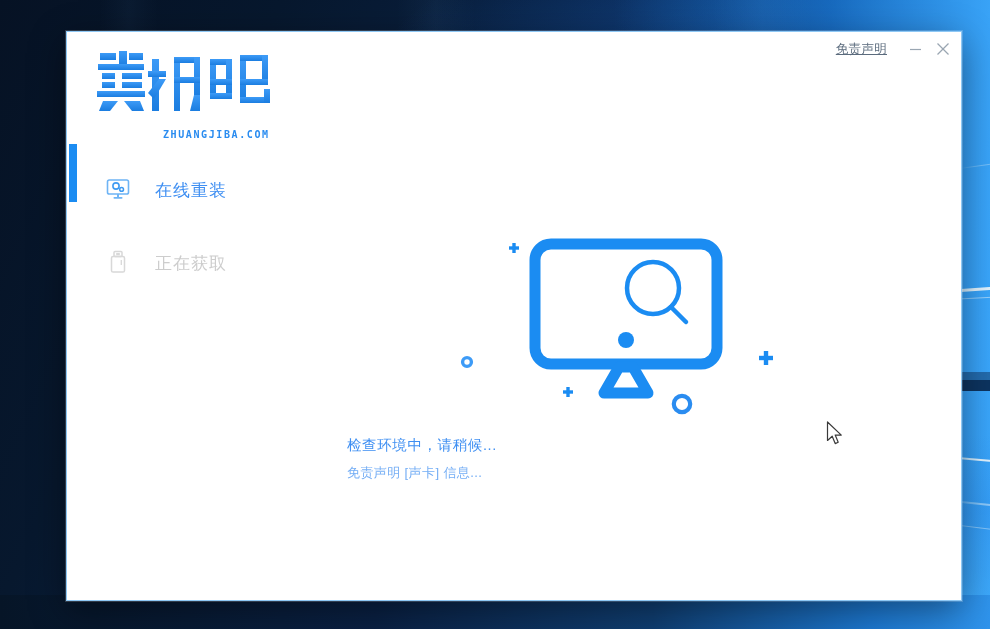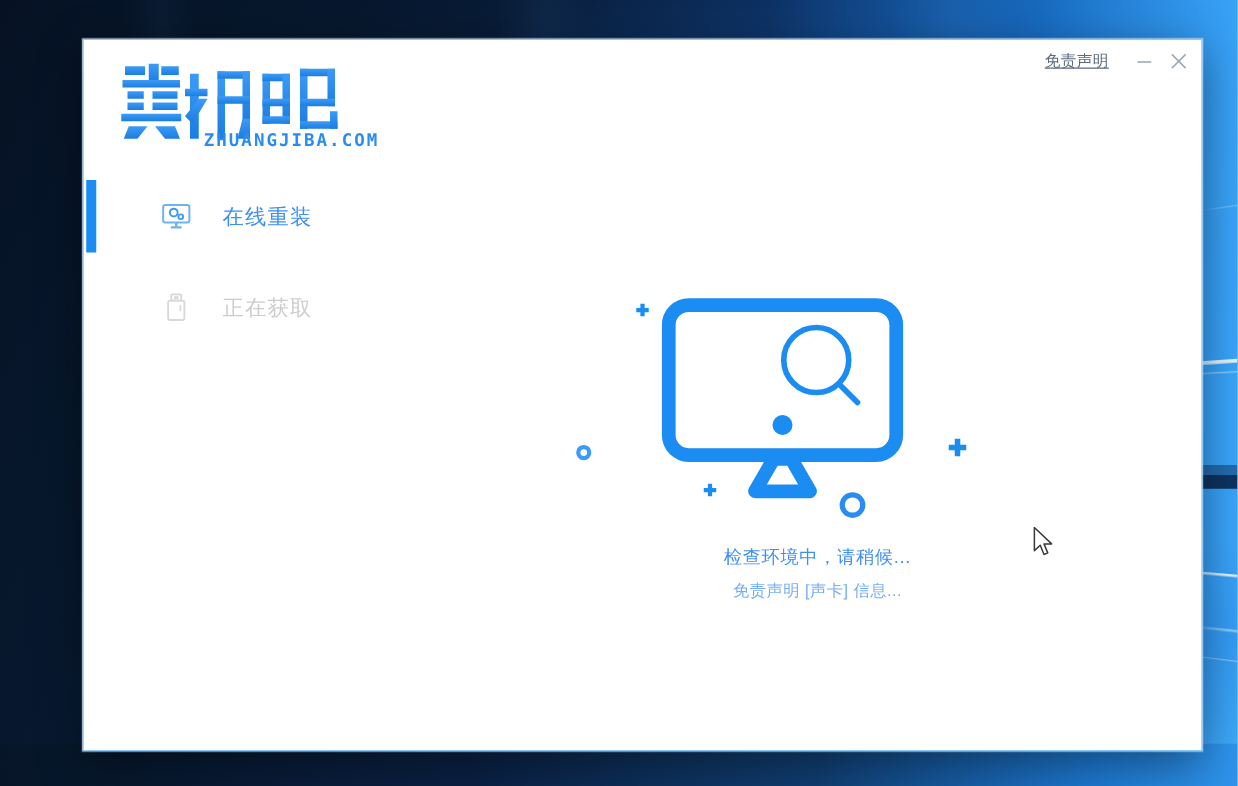--- a/index.html
+++ b/index.html
@@ -120,43 +120,43 @@
     position: absolute;
     left: 29px;
     top: 17px;
     width: 200px;
     height: 80px;
   }
   #logo-mark { display: block; }
   #logo-domain {
     position: absolute;
     left: 67px;
-    top: 56px;
+    top: 80px;
     font-family: "DejaVu Sans Mono", "Liberation Mono", monospace;
-    font-size: 14px;
+    font-size: 10px;
     letter-spacing: 1.6px;
     color: #2a8cf0;
     font-weight: bold;
     white-space: nowrap;
   }
 
   
   #sidebar {
     position: absolute;
     left: 0;
     top: 112px;
     width: 280px;
     height: 400px;
   }
   .nav-item {
     position: relative;
     height: 58px;
     display: flex;
-    align-items: center;
-    padding-left: 61px;
+    align-items: flex-end;
+    padding-left: 38px;
     margin-bottom: 15px;
     cursor: pointer;
   }
   .nav-item .active-bar {
     position: absolute;
     left: 2px; top: 0;
     width: 8px; height: 58px;
     background: #1b8cf2;
     display: none;
   }
@@ -188,21 +188,21 @@
     top: 160px;
     width: 400px;
     height: 200px;
   }
   #illustration svg { display: block; }
 
   #status-block {
     position: absolute;
     left: 0; right: 0;
     top: 370px;
-    text-align: center;
+    text-align: left;
   }
   #status-main {
     font-size: 14.5px;
     color: #3f8ff2;
     letter-spacing: .6px;
     margin-bottom: 9px;
   }
   #status-sub {
     font-size: 13px;
     color: #75aef5;

